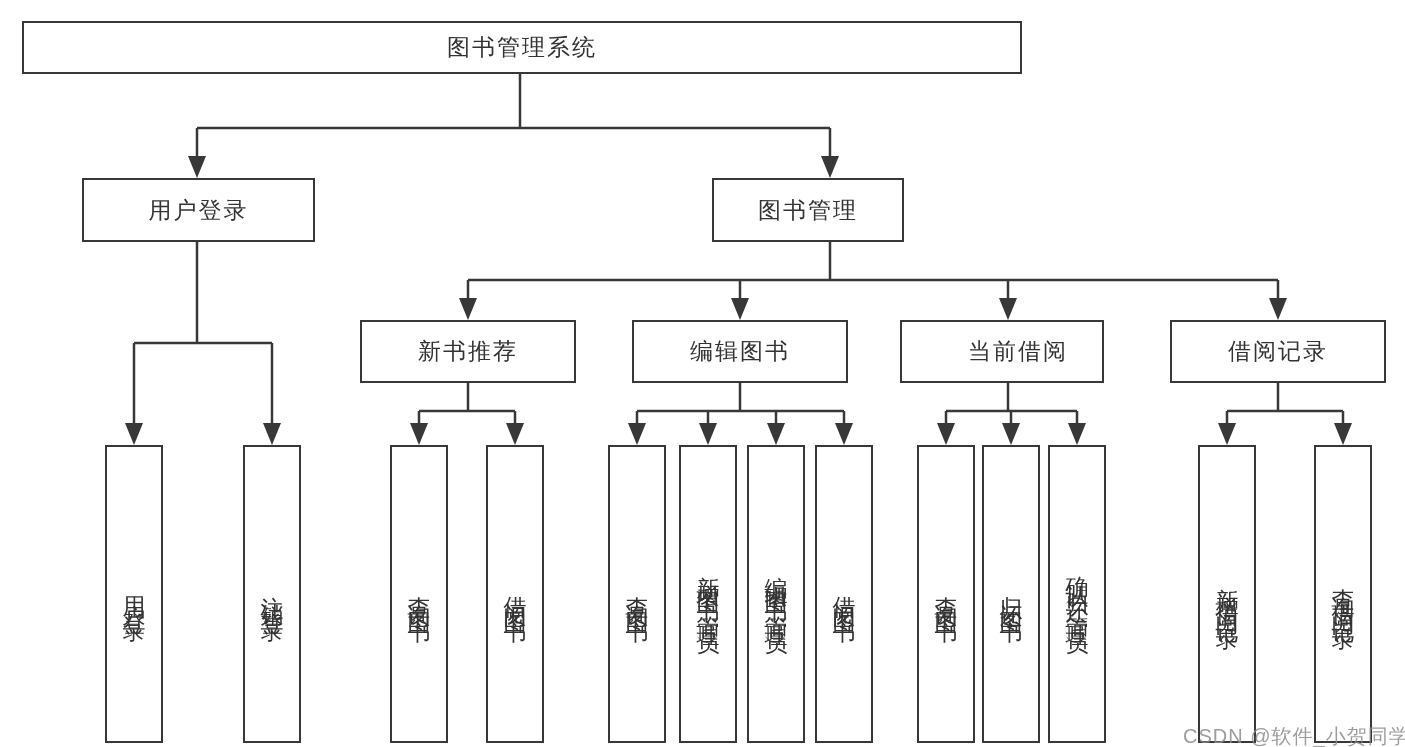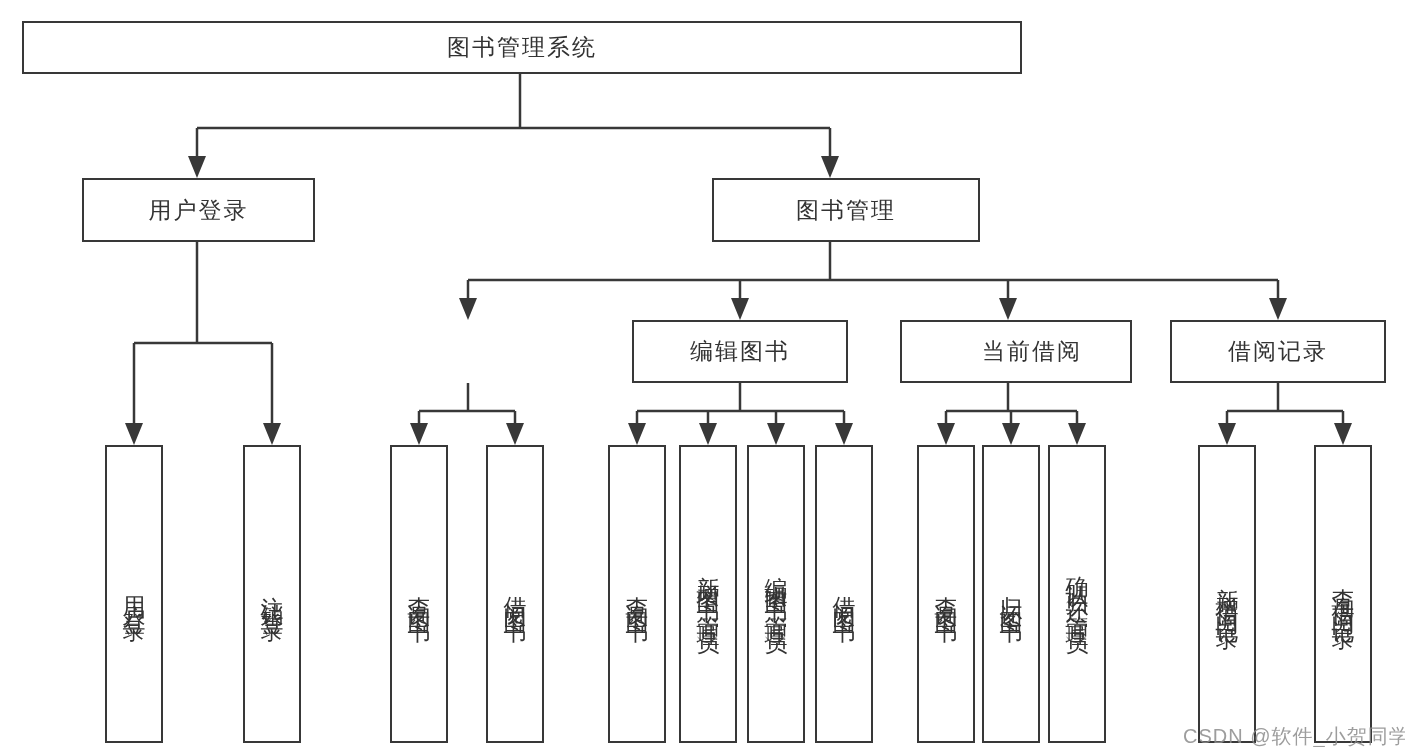--- a/index.html
+++ b/index.html
@@ -137,28 +137,31 @@
     </g>
   </svg>
 
   <div class="node hnode" style="left:22px; top:13px; width:1000px; height:53px;">
     <span>图书管理系统</span>
   </div>
 
   <div class="node hnode" style="left:82px; top:170px; width:233px; height:64px;">
     <span>用户登录</span>
   </div>
-  <div class="node hnode" style="left:712px; top:170px; width:268px; height:64px;font-family:Liberation Mono, monospace;">
+  <div class="node hnode" style="left:712px; top:170px; width:192px; height:64px;font-family:Liberation Mono, monospace;">
     <span>图书管理</span>
   </div>
 
+  <div class="node hnode" style="left:360px; top:312px; width:216px; height:63px;">
+    <span>新书推荐</span>
+  </div>
   <div class="node hnode" style="left:632px; top:312px; width:216px; height:63px;">
     <span>编辑图书</span>
   </div>
-  <div class="node hnode" style="left:900px; top:312px; width:232px; height:63px;padding-left:32px;">
+  <div class="node hnode" style="left:900px; top:312px; width:204px; height:63px;padding-left:32px;">
     <span>当前借阅</span>
   </div>
   <div class="node hnode" style="left:1170px; top:312px; width:216px; height:63px;">
     <span>借阅记录</span>
   </div>
 
   <div class="node vnode" style="left:105px;">
     <span class="vtext">用户登录</span>
   </div>
   <div class="node vnode" style="left:243px;">

